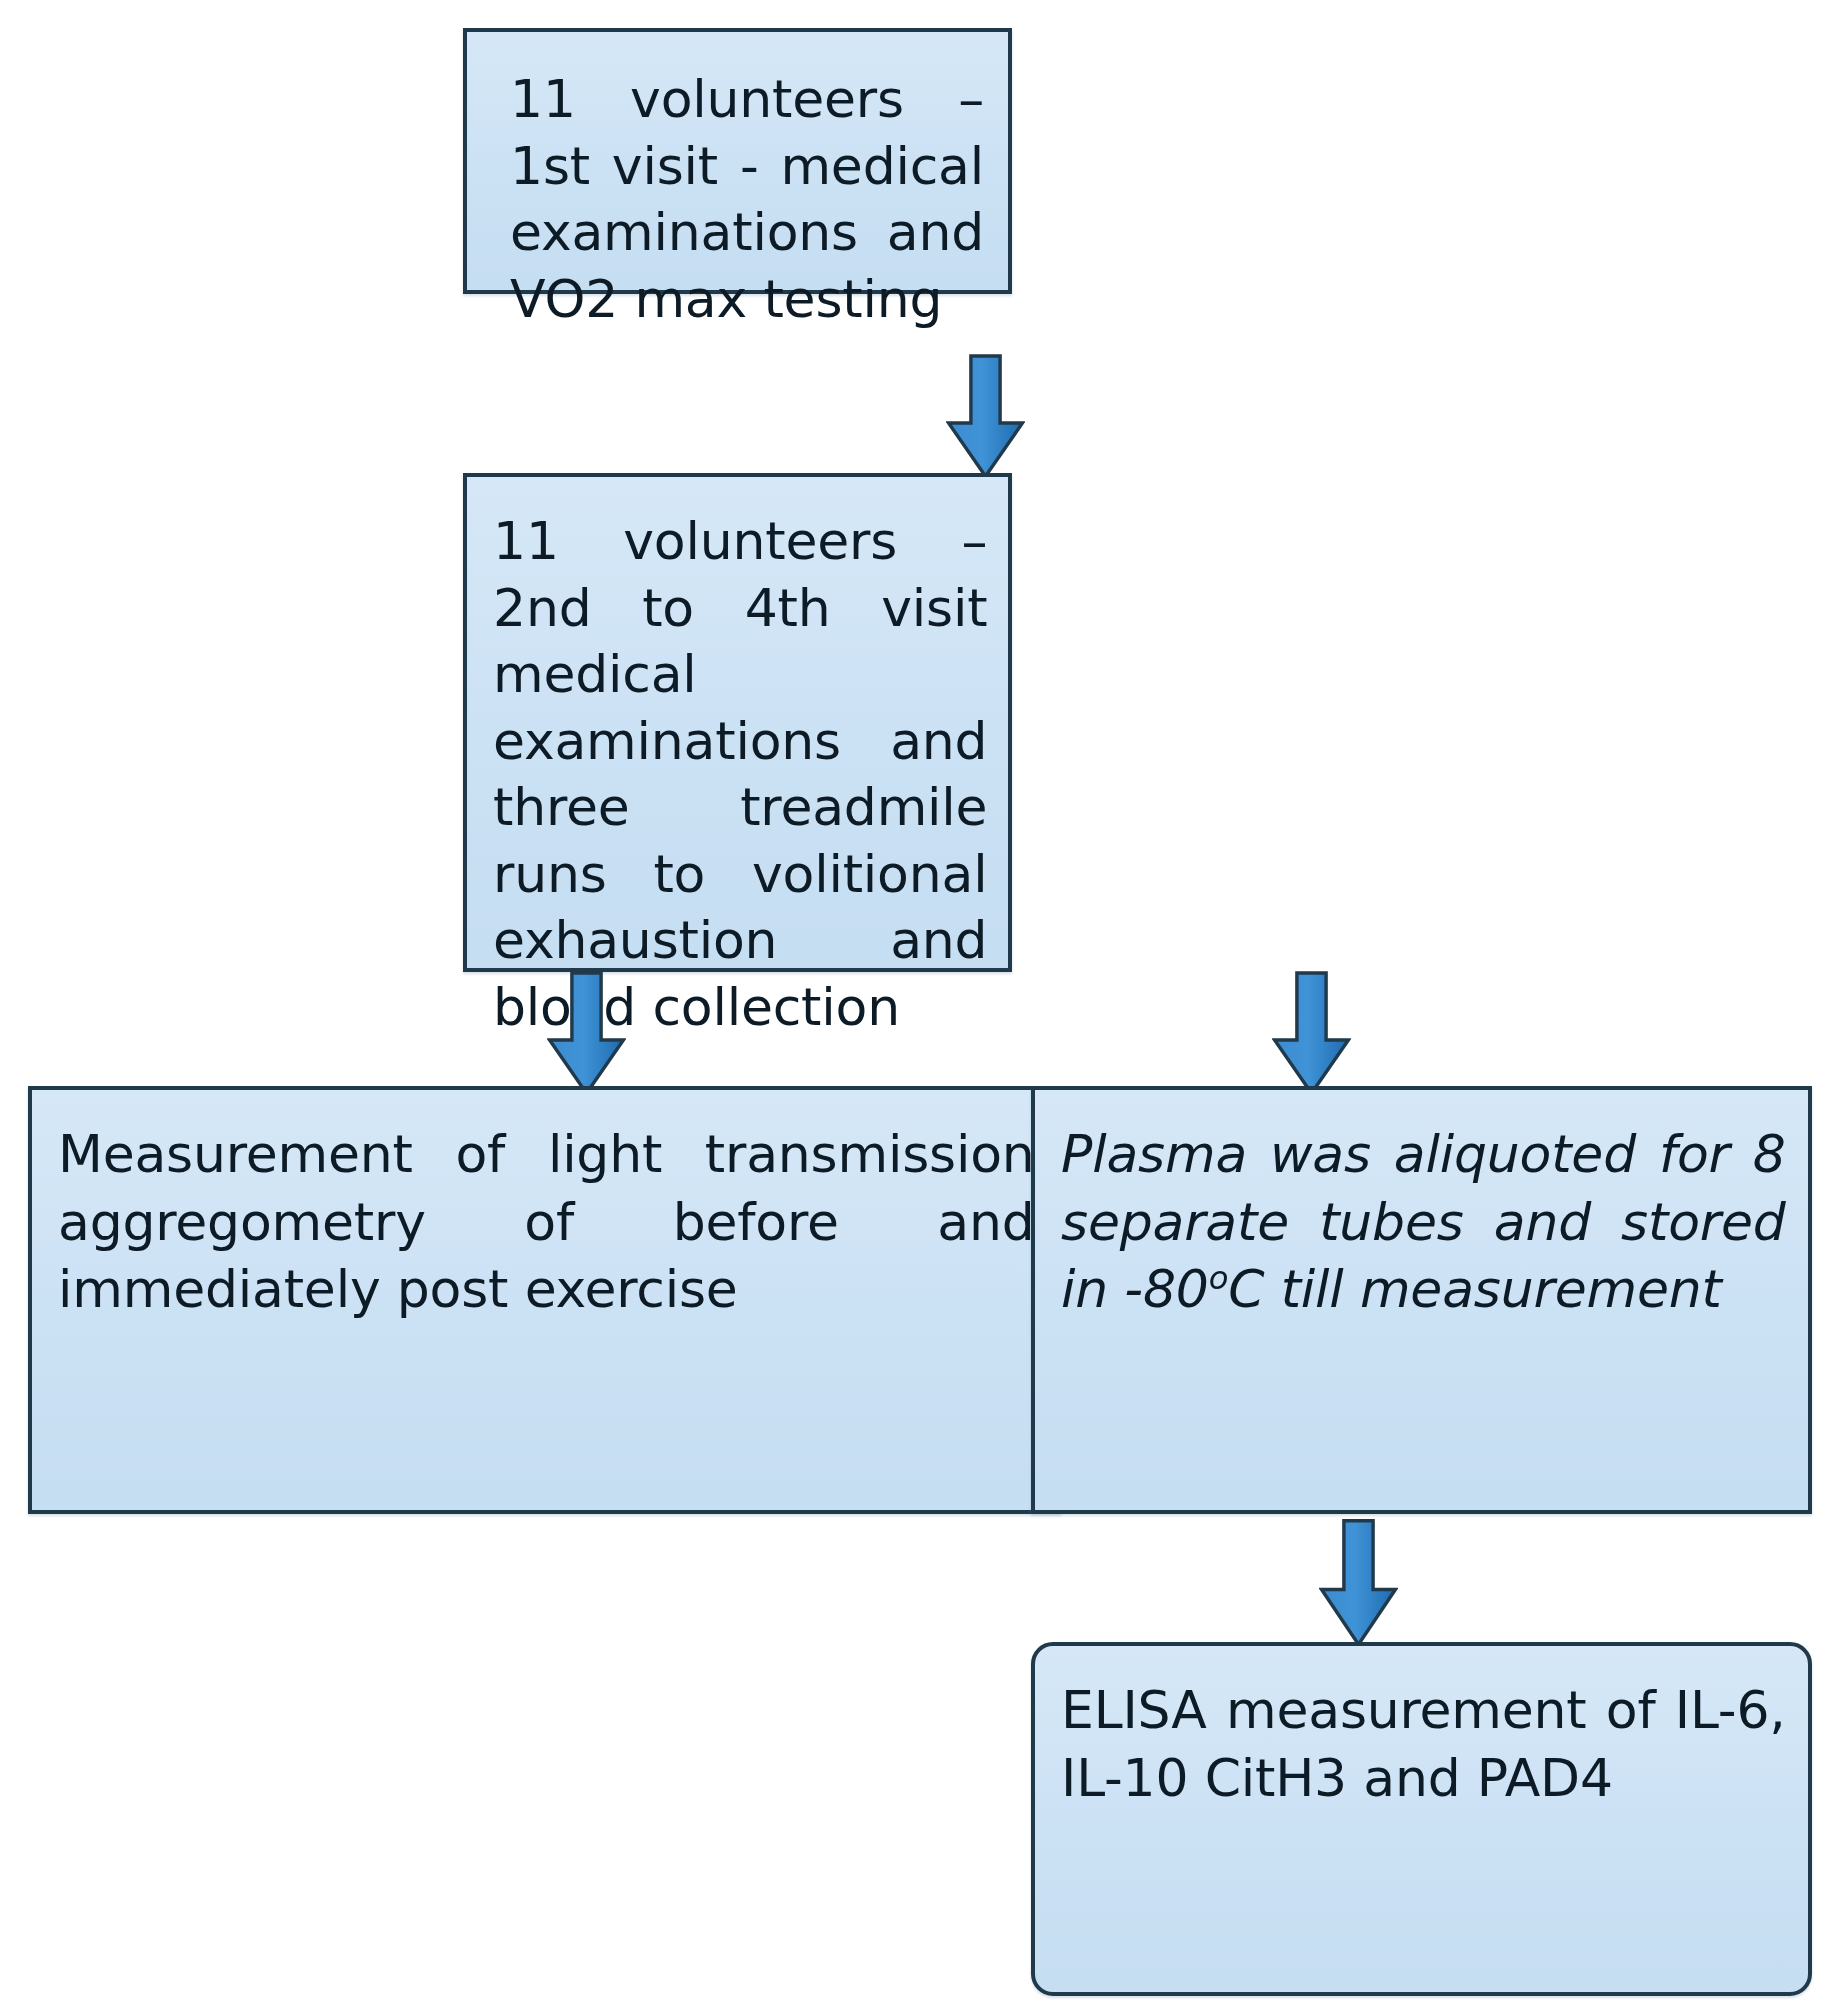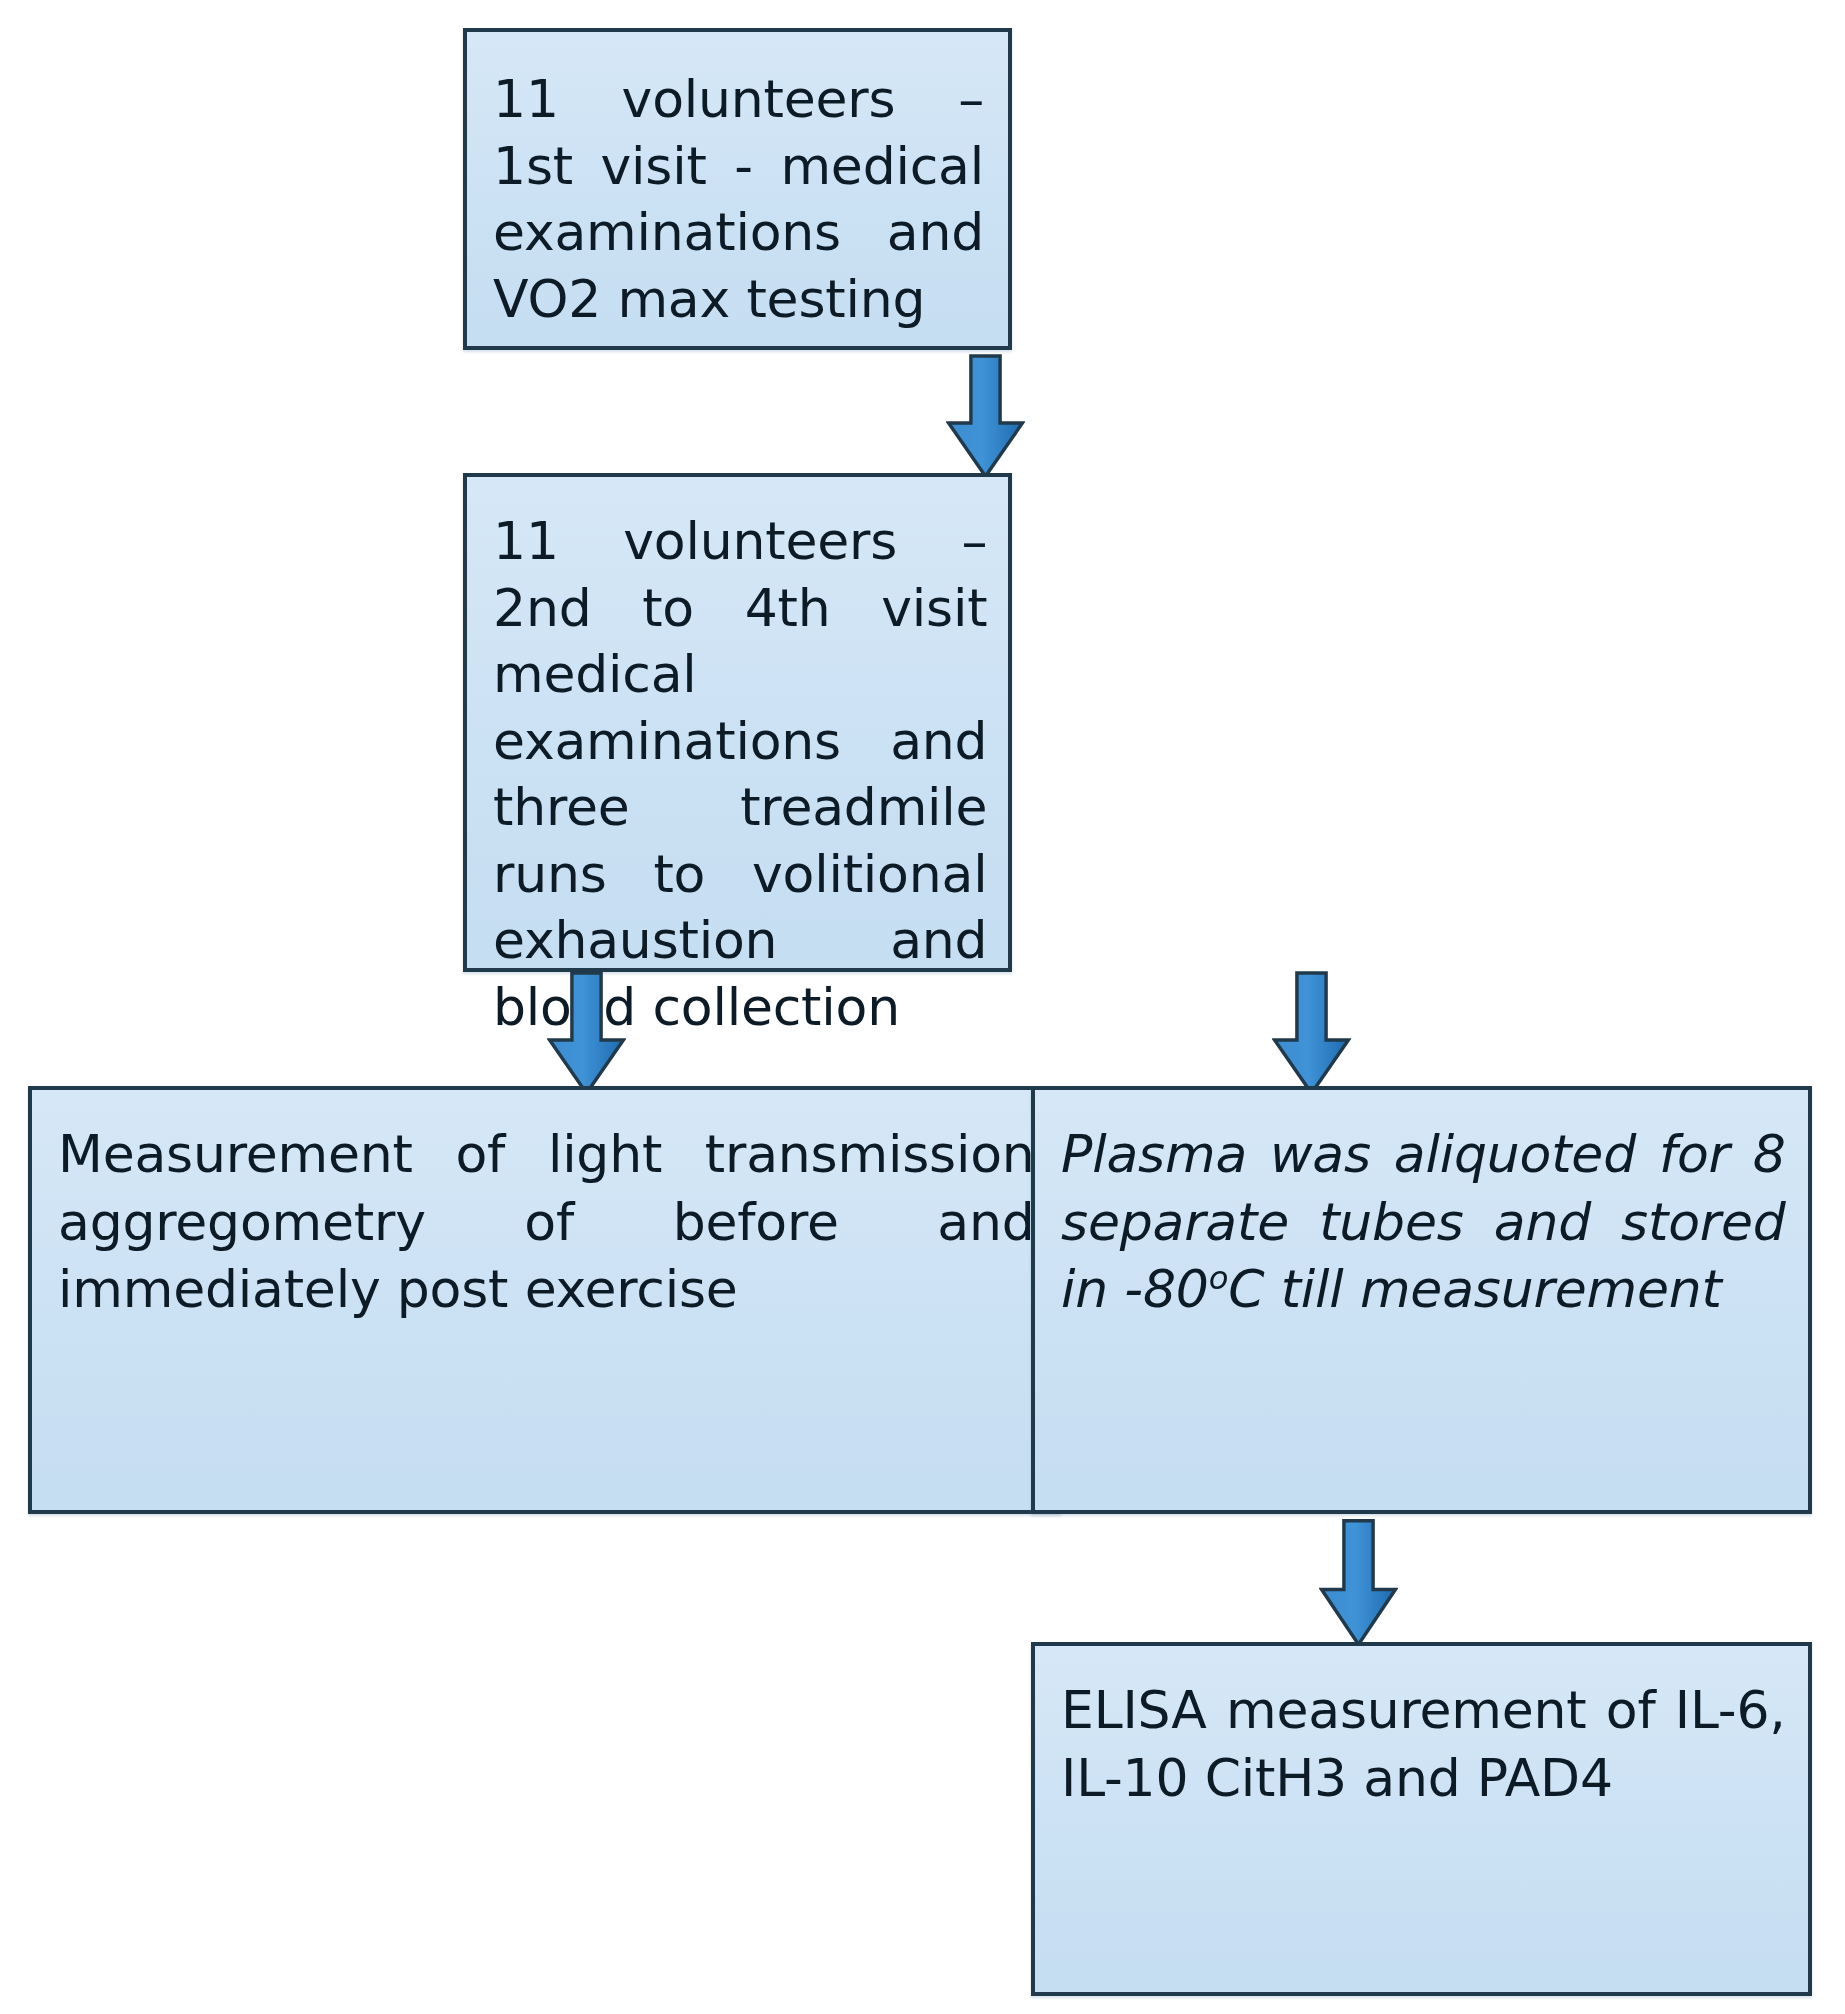--- a/index.html
+++ b/index.html
@@ -38,43 +38,43 @@
     height: 100%;
     box-sizing: border-box;
     text-align: justify;
     text-align-last: left;
     -moz-text-align-last: left;
     hyphens: none;
   }
 
   
   #box-visit1 {
-    left: 463px; top: 28px; width: 549px; height: 322px;
-    padding: 34px 24px 0 26px;
+    left: 463px; top: 28px; width: 549px; height: 266px;
+    padding: 34px 24px 0 43px;
     font-size: 52px; line-height: 1.28;
   }
   #box-visit2 {
     left: 463px; top: 473px; width: 549px; height: 499px;
     padding: 31px 20.6px 0 26px;
     font-size: 52px; line-height: 1.28;
   }
   #box-lta {
     left: 28px; top: 1086px; width: 1033px; height: 428px;
     padding: 31px 22.4px 0 26px;
     font-size: 52px; line-height: 1.3;
   }
   #box-plasma {
     left: 1031px; top: 1086px; width: 781px; height: 428px;
     padding: 31px 22.4px 0 26px;
     font-size: 52px; line-height: 1.3; font-style: italic;
   }
   #box-elisa {
     left: 1031px; top: 1642px; width: 781px; height: 354px;
     padding: 31px 22.4px 0 26px;
-    font-size: 52px; line-height: 1.3;
+    font-size: 52px; line-height: 1.3; border-radius: 22px;
   }
 
   sup.deg {
     font-size: 0.62em;
     vertical-align: super;
     line-height: 0;
   }
 
   
   .fc-arrow {

